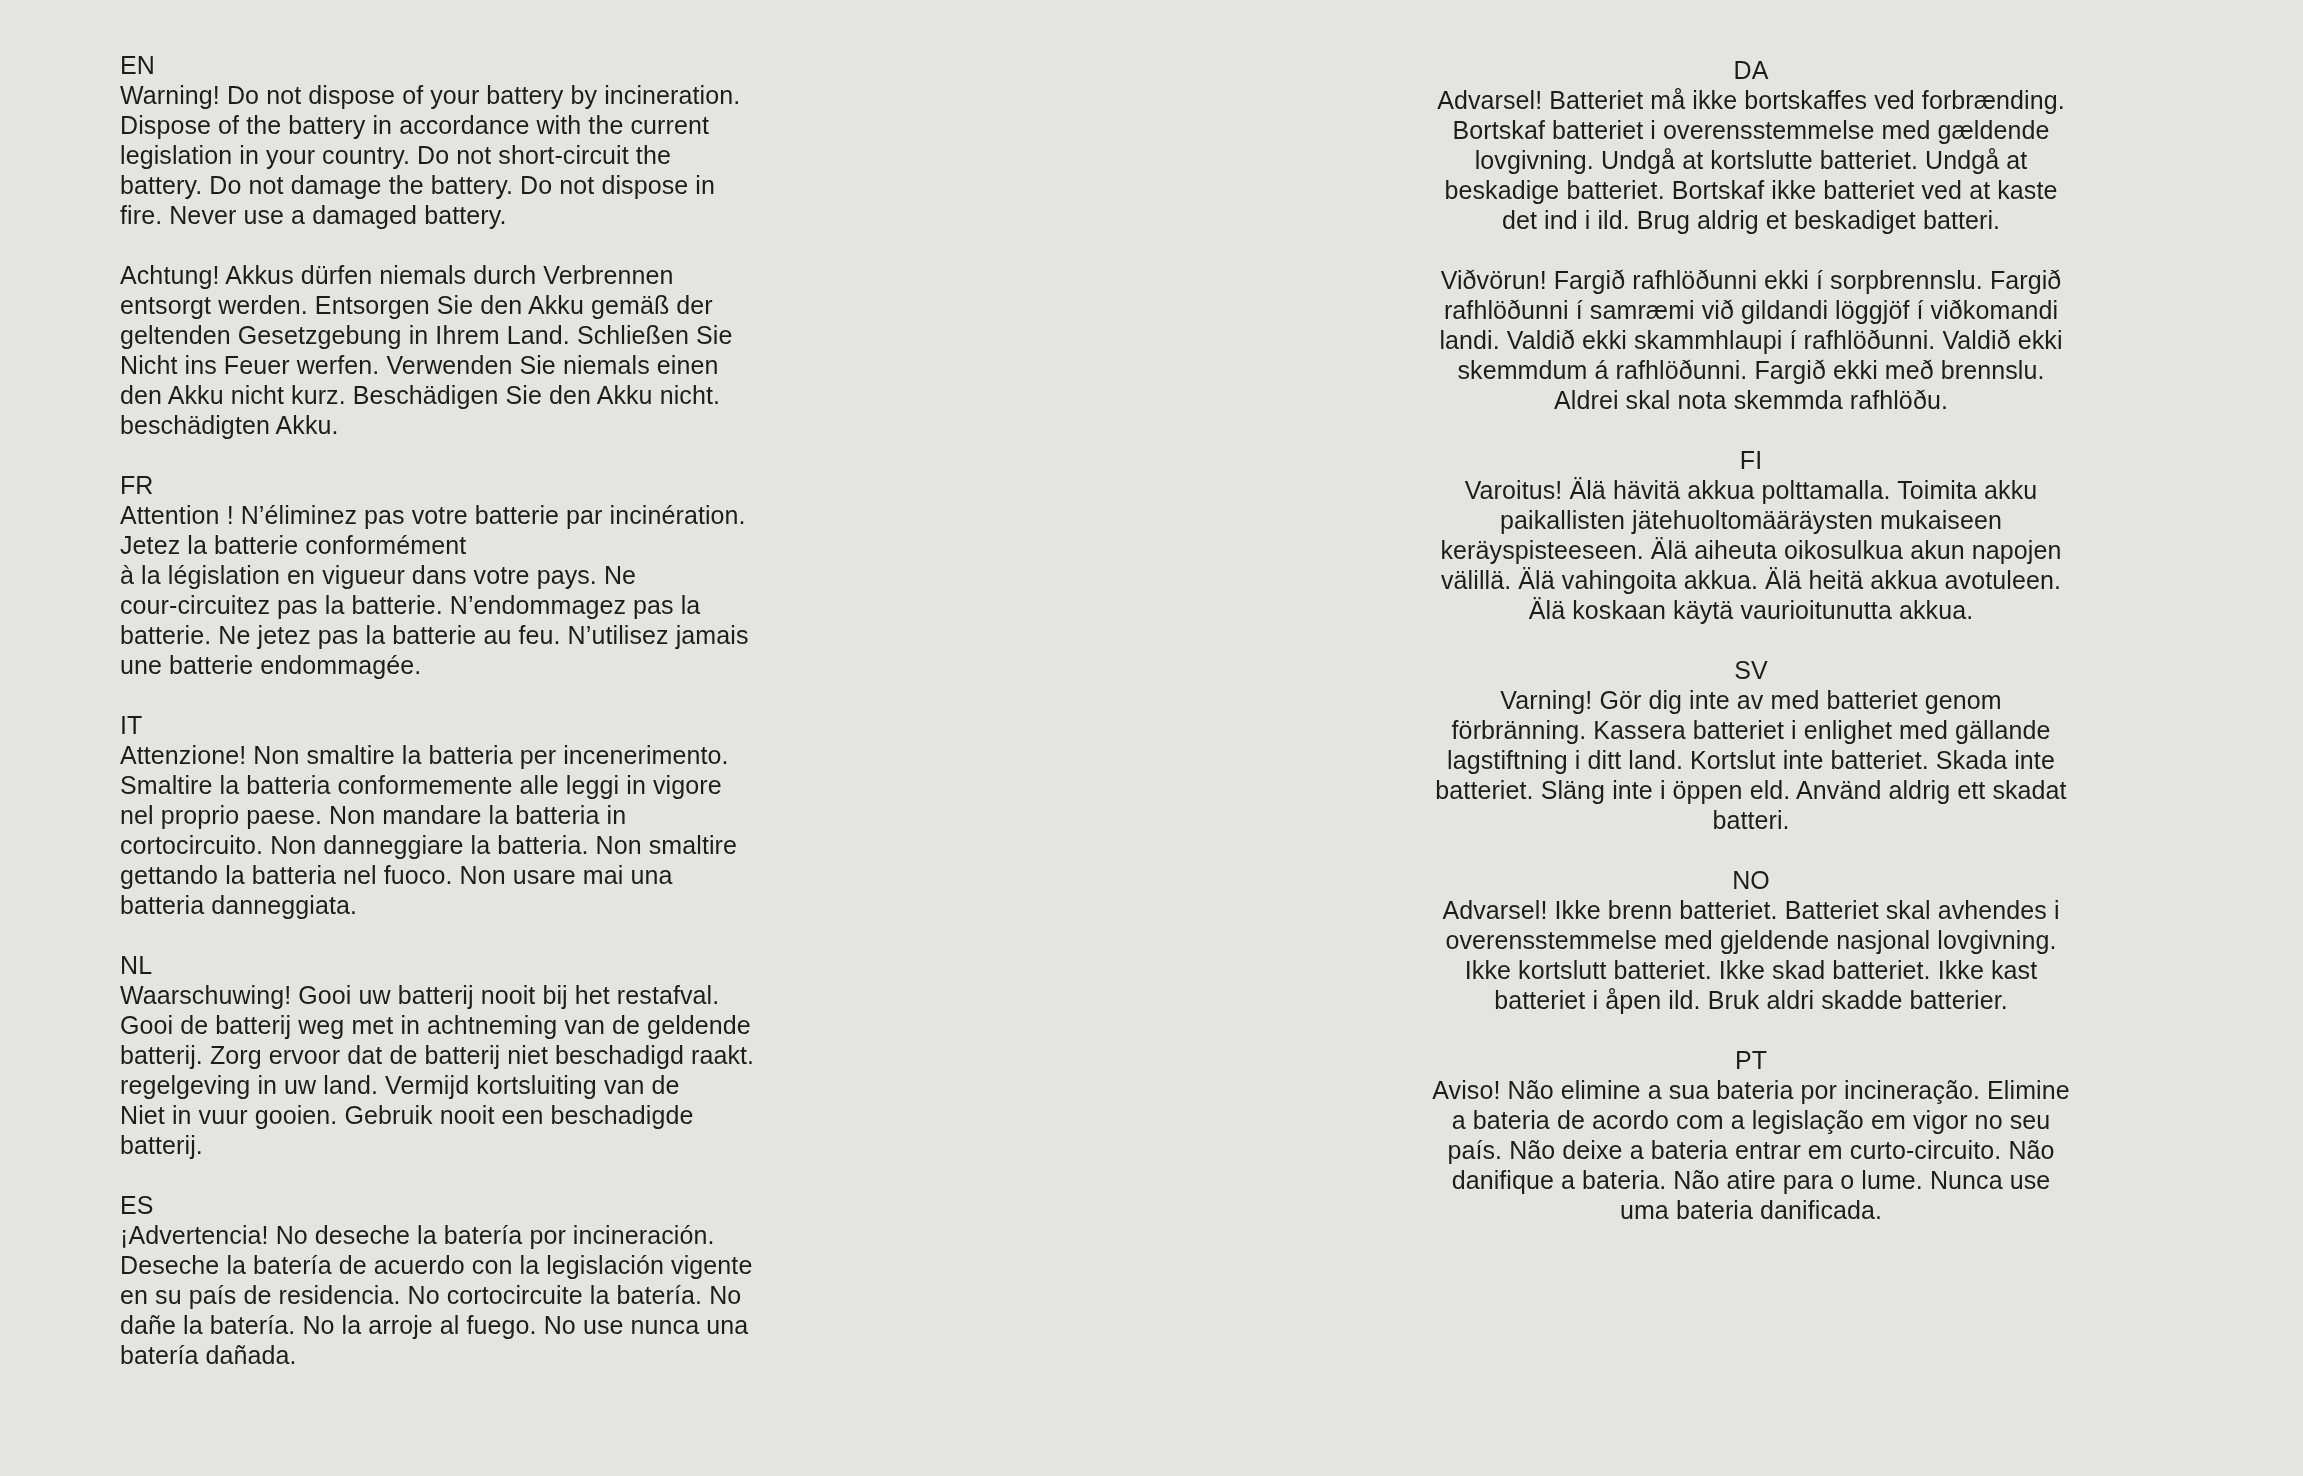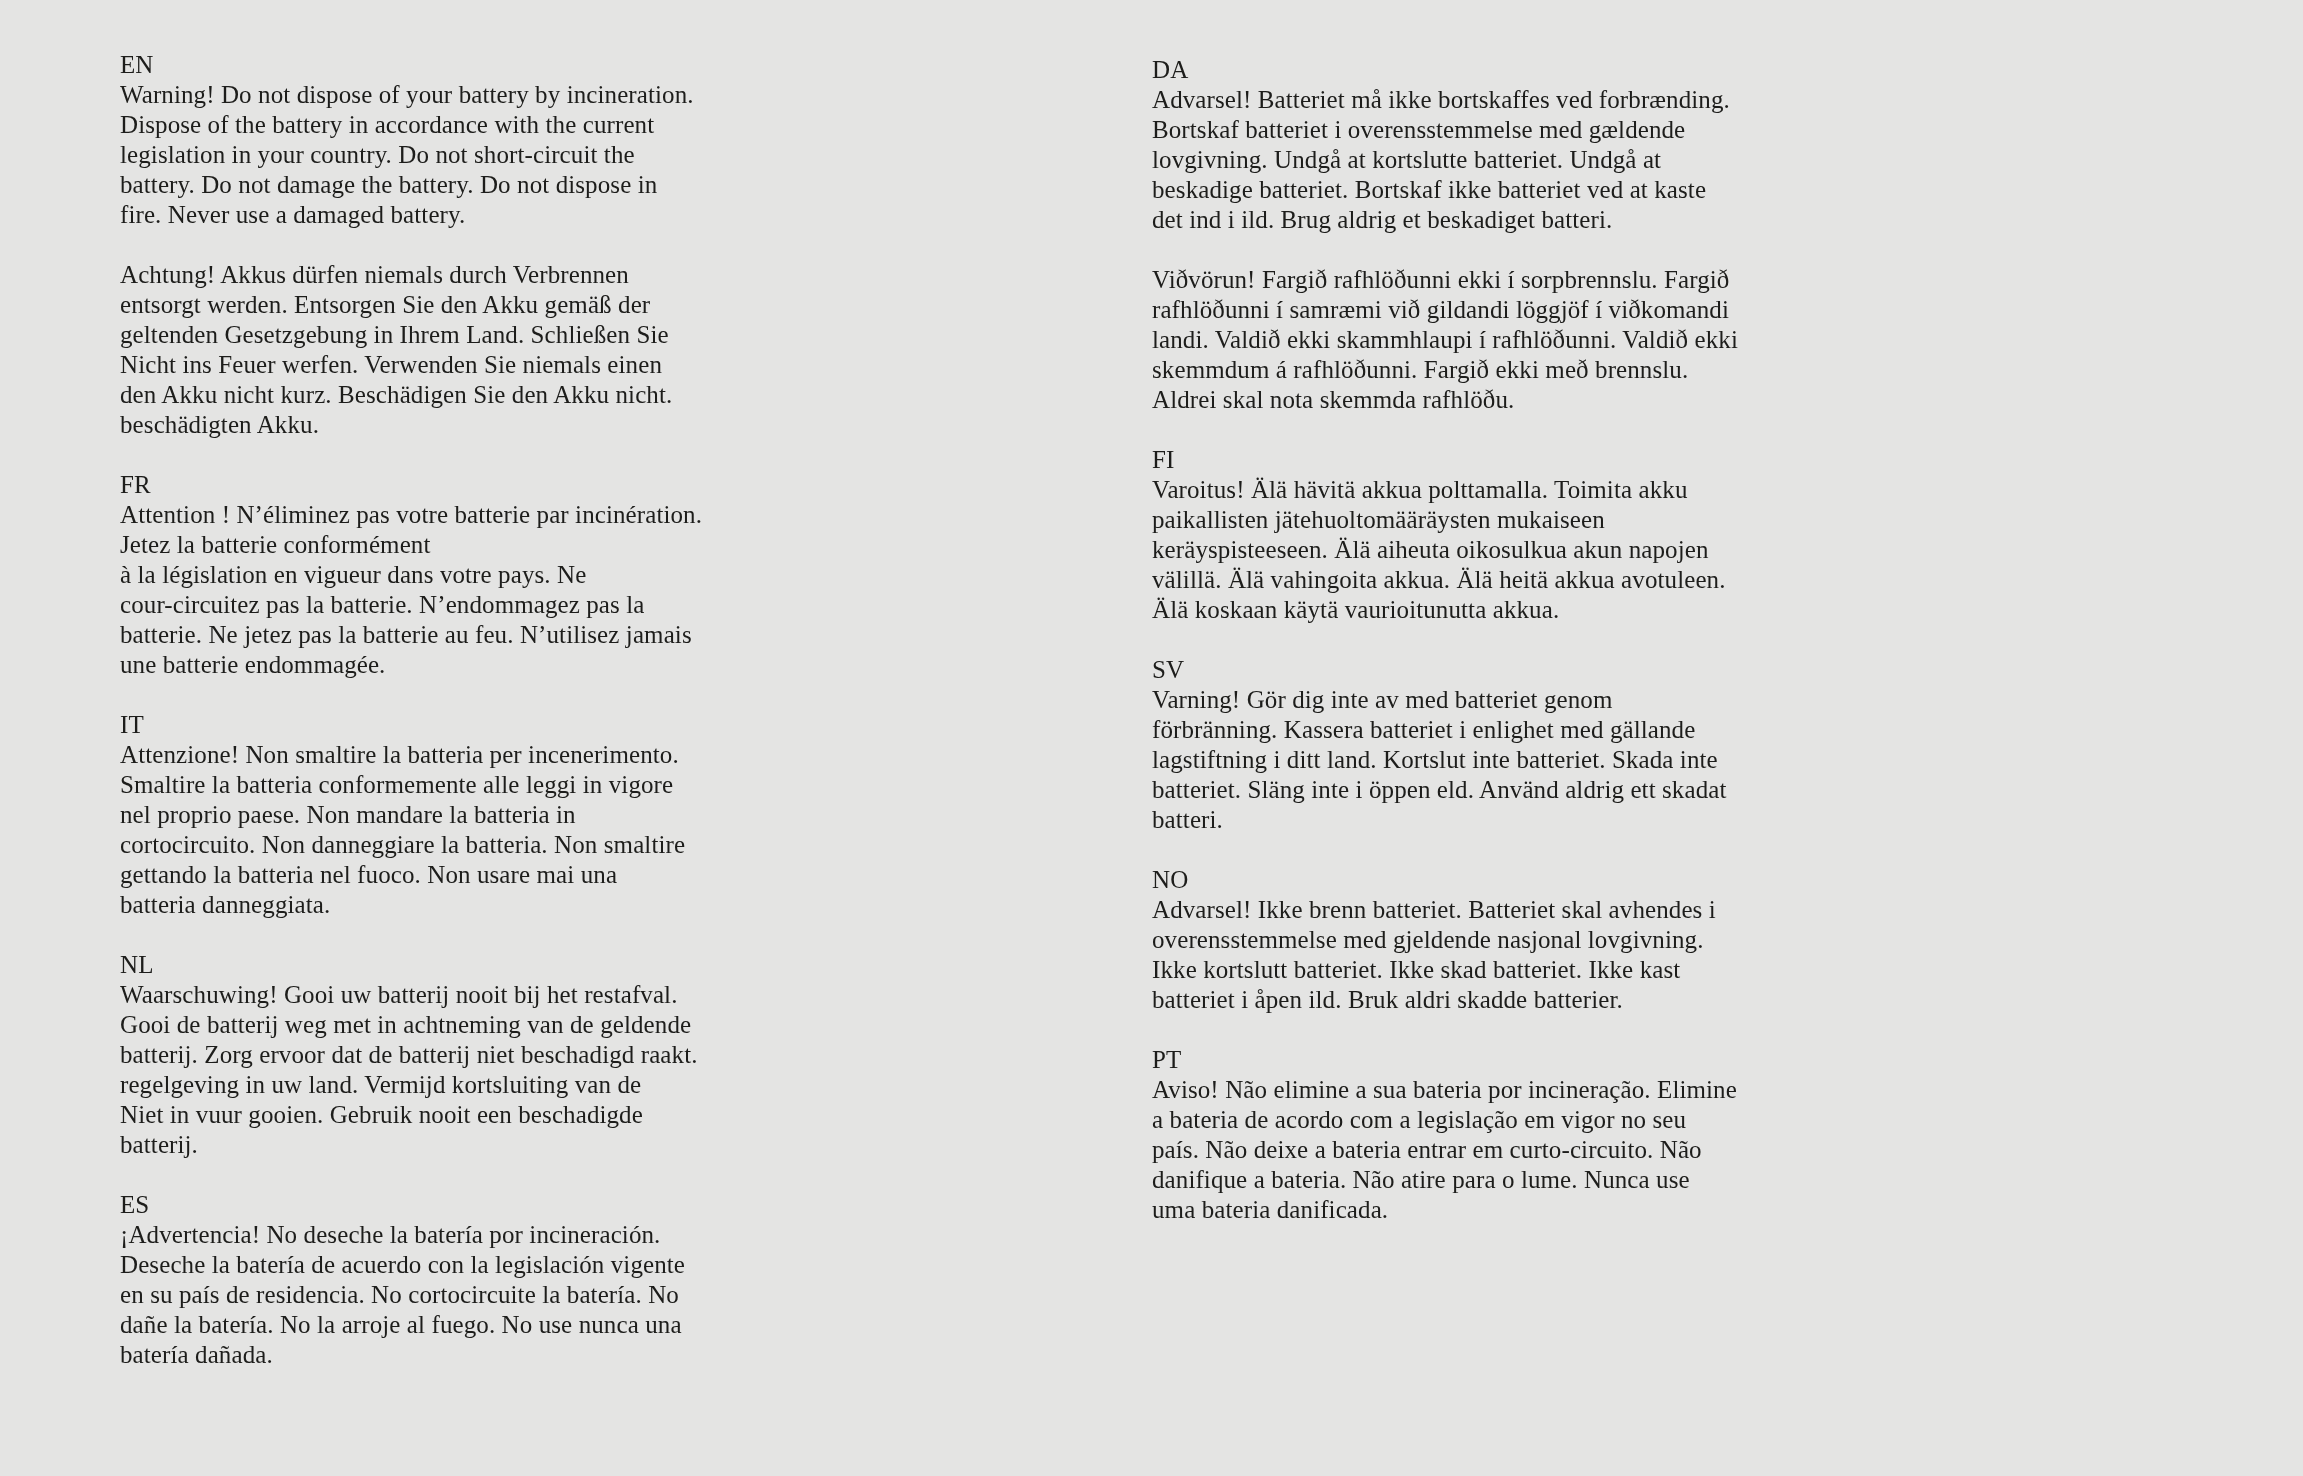--- a/index.html
+++ b/index.html
@@ -22,27 +22,27 @@
   }
   .column {
     position: absolute;
   }
   .col-left {
     left: 120px;
     top: 50px;
     width: 1000px;
   }
   .col-right {
-    left: 1152px;
+    left: 1211px;
     top: 55px;
     width: 1080px;
+    text-align: center;
   }
   .lang-block {
     margin: 0 0 30px 0;
-    font-family: Liberation Serif, serif;
   }
   .lang-label,
   .text-line {
     font-size: 25px;
     line-height: 30px;
     letter-spacing: 0.1px;
     white-space: pre;
     font-weight: 400;
   }
 </style>

